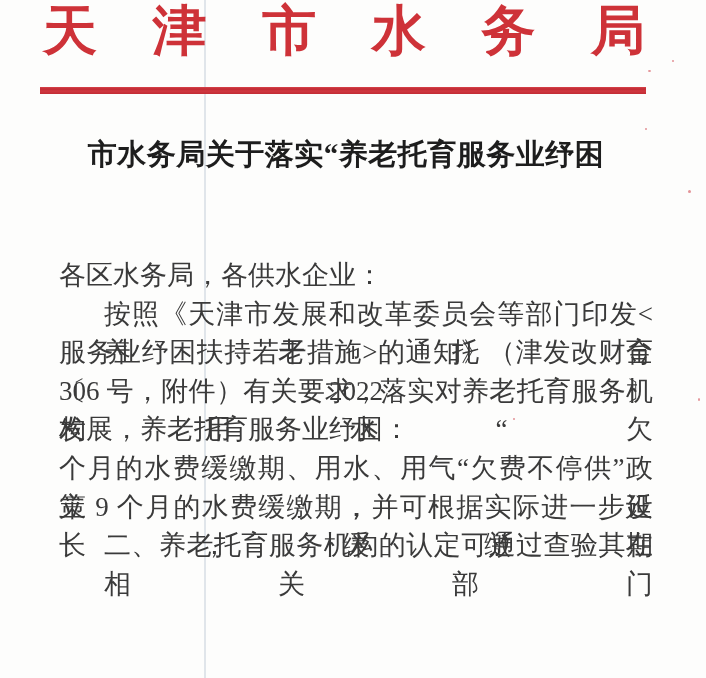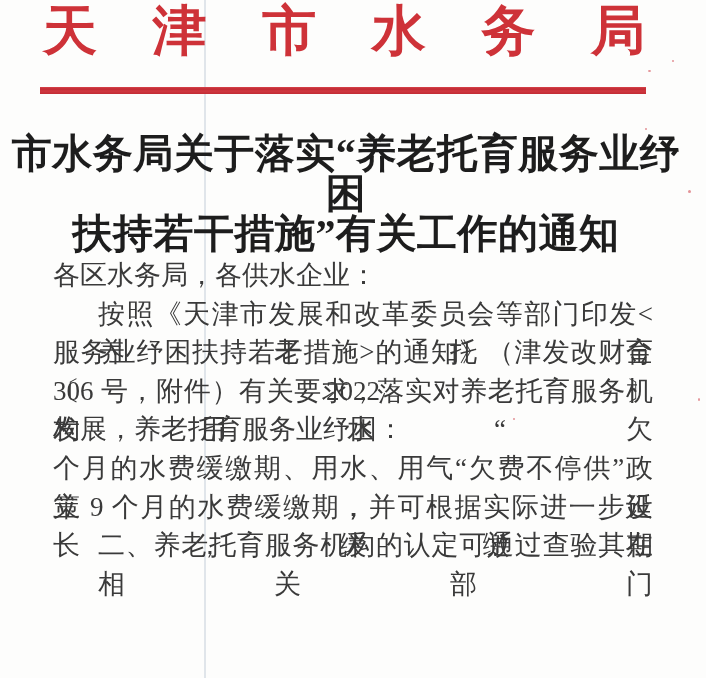--- a/index.html
+++ b/index.html
@@ -58,39 +58,40 @@
       #d8444b 0px, #c02a32 2px, #d03840 4px, #c22c34 7px);
   }
 
   
   .doc-title {
     position: absolute;
     top: 134px; left: 0;
     width: 692px;
     text-align: center;
     color: #1d1d1d;
-    font-size: 40px;
+    font-size: 29px;
     font-weight: 700;
     line-height: 40px;
     letter-spacing: 0.5px;
   }
 
   
   .body-text {
     position: absolute;
     top: 256px; left: 53px;
     width: 600px;
     color: #3a3a3a;
     font-size: 27px;
   }
   .body-text .line {
     height: 38.6px;
     line-height: 38.6px;
     white-space: nowrap;
     text-align: left;
+    margin-left: 6px;
   }
   .body-text .line.fill {
     white-space: normal;
     text-align: justify;
     text-align-last: justify;
   }
   .body-text .line.indent { padding-left: 45px; }
 </style>
 </head>
 <body>
@@ -103,21 +104,20 @@
     <span>市</span>
     <span>水</span>
     <span>务</span>
     <span>局</span>
   </div>
 
 <div class="red-rule"></div>
 
 <div class="doc-title">
   <div>市水务局关于落实“养老托育服务业纾困</div>
-  <div>扶持若干措施”有关工作的通知</div>
 </div>
 
 <div class="body-text">
     <div class="line">各区水务局，各供水企业：</div>
     <div class="line fill indent">按照《天津市发展和改革委员会等部门印发&lt;养老托育</div>
     <div class="line fill">服务业纾困扶持若干措施&gt;的通知》（津发改财金〔2022〕</div>
     <div class="line fill">306 号，附件）有关要求，落实对养老托育服务机构用水“欠</div>
     <div class="line">发展，养老托育服务业纾困：</div>
     <div class="line fill">个月的水费缓缴期、用水、用气“欠费不停供”政策，设</div>
     <div class="line fill">立 9 个月的水费缓缴期，并可根据实际进一步延长，缓缴期</div>

